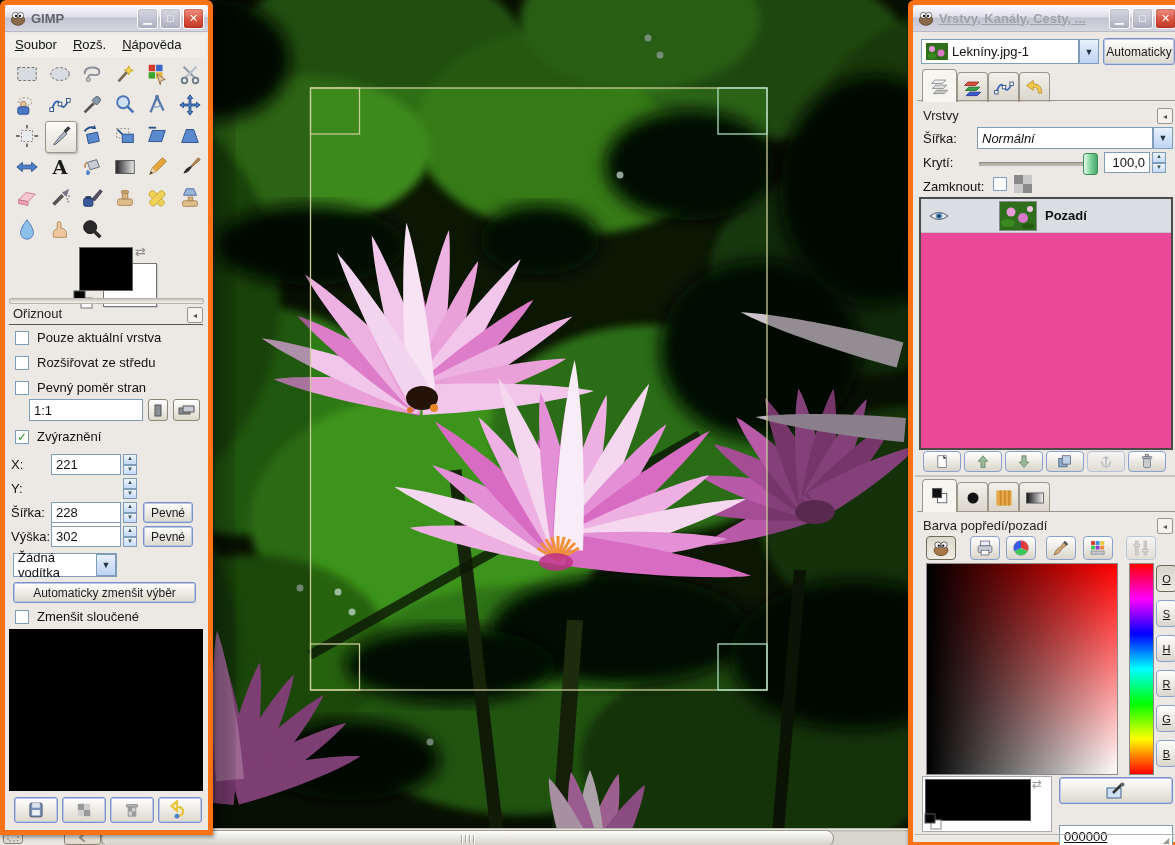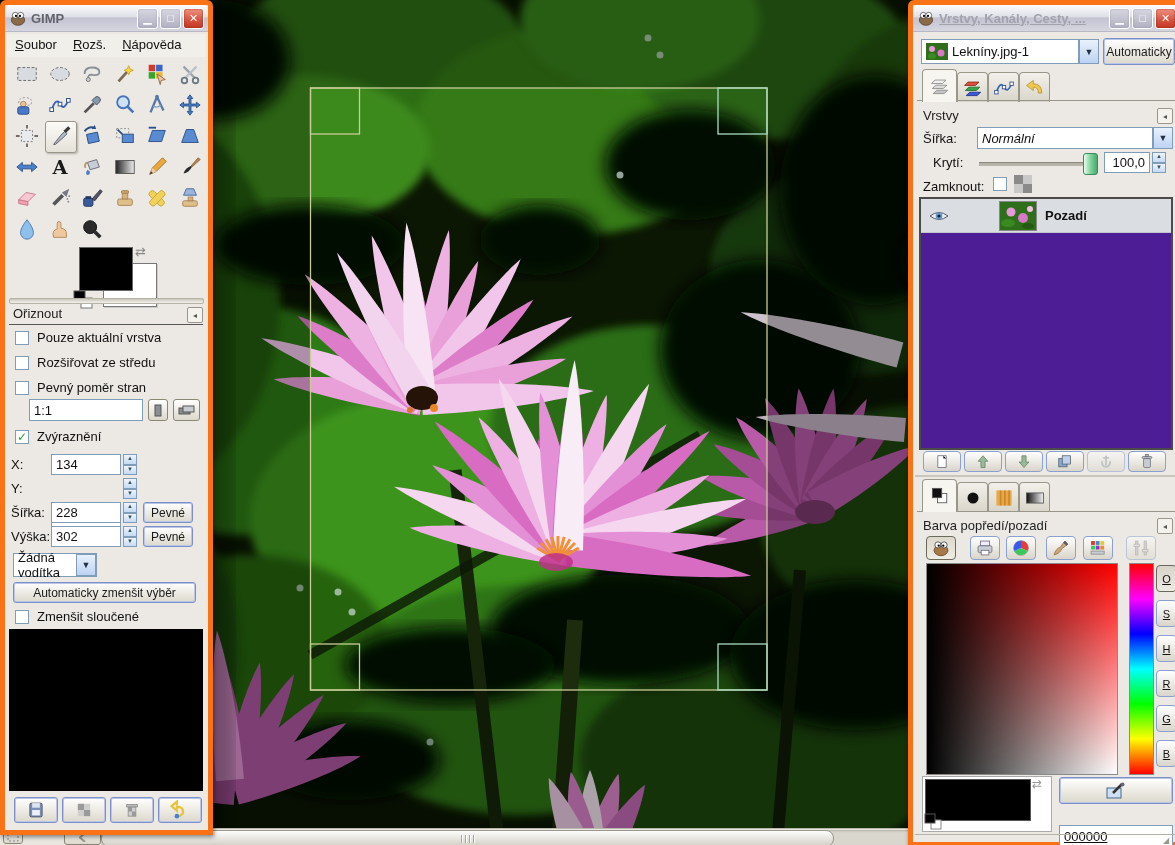--- a/index.html
+++ b/index.html
@@ -573,21 +573,21 @@
     </div>
 
     <div class="chkrow" style="left:10px;top:424px;">
       <div class="chk">✓</div>
       <span class="lbl">Zvýraznění</span>
     </div>
 
     <div id="optfields">
         <div class="abs" style="left: 6px; top: 449px; height: 21px;">
           <span class="abs lbl" style="left:0;top:3px;">X:</span>
-    <div class="abs xpinput" style="left:40px;top:0;width:70px;height:21px;">134</div>
+    <div class="abs xpinput" style="left:40px;top:0;width:70px;height:21px;">221</div>
     <div class="spin abs" style="left:112px;top:0;height:21px;">
             <div>▲</div>
             <div>▼</div>
           </div>
         </div>
         <div class="abs" style="left: 6px; top: 473px; height: 21px;">
           <span class="abs lbl" style="left:0;top:3px;">Y:</span>
     <div class="abs xpinput" style="left:40px;top:0;width:70px;height:21px;margin-top:28px;">57</div>
     <div class="spin abs" style="left:112px;top:0;height:21px;">
             <div>▲</div>
@@ -607,21 +607,21 @@
           <span class="abs lbl" style="left:0;top:3px;">Výška:</span>
     <div class="abs xpinput" style="left:40px;top:0;width:70px;height:21px;">302</div>
     <div class="spin abs" style="left:112px;top:0;height:21px;">
             <div>▲</div>
             <div>▼</div>
           </div>
           <div class="abs xpbtn blue" style="left:132px;top:0;width:50px;height:21px;font-size:12px;">Pevné</div>
         </div>
       </div>
 
-    <div class="abs xpinput" style="left:8px;top:548px;width:84px;height:24px;padding-right:0;">
+    <div class="abs xpinput" style="left:8px;top:548px;width:104px;height:24px;padding-right:0;">
       <span style="flex:1;">Žádná vodítka</span>
       <div class="combo-arrow" style="width:20px;height:22px;">▼</div>
     </div>
 
     <div class="abs xpbtn blue" style="left:8px;top:577px;width:183px;height:21px;font-size:12px;">
       <span>Automaticky zmenšit výběr</span>
     </div>
 
     <div class="chkrow" style="left:10px;top:604px;">
       <div class="chk"></div>
@@ -732,42 +732,42 @@
 
     <div class="abs hdr" style="left:10px;top:103px;">Vrstvy</div>
     <div class="abs collapse" style="left:244px;top:103px;">◂</div>
 
     <div class="abs lbl" style="left:10px;top:126px;">Šířka:</div>
     <div class="abs xpinput" style="left:64px;top:122px;width:176px;height:22px;">
       <span style="flex:1;font-style:italic;">Normální</span>
     </div>
     <div class="combo-arrow abs" style="left:240px;top:122px;width:20px;height:22px;">▼</div>
 
-    <div class="abs lbl" style="left:20px;top:150px;text-align:right;">Krytí:</div>
+    <div class="abs lbl" style="left:10px;top:150px;text-align:right;">Krytí:</div>
     <div class="abs" style="left:66px;top:157px;width:108px;height:4px;background:#b8b5aa;box-shadow:inset 0 1px 1px #8a8780;"></div>
     <div class="abs" style="left:170px;top:148px;width:13px;height:20px;border:1px solid #3a8a5a;border-radius:3px;background:linear-gradient(to right,#e8fced,#7fd49b 50%,#4aa871);"></div>
     <div class="abs xpinput" style="left:191px;top:147px;width:46px;height:21px;justify-content:flex-end;">
       <span>100,0</span>
     </div>
     <div class="spin abs" style="left:239px;top:147px;height:21px;">
         <div>▲</div>
         <div>▼</div>
       </div>
 
     <div class="abs lbl" style="left:10px;top:174px;">Zamknout:</div>
     <div class="chk abs" style="left:80px;top:172px;"></div>
     <div class="abs" style="left:101px;top:170px;">
       <svg width="18" height="18">
           <rect width="18" height="18" fill="#c8c8c8"></rect>
           <rect width="9" height="9" fill="#8a8a8a"></rect>
           <rect x="9" y="9" width="9" height="9" fill="#8a8a8a"></rect>
         </svg>
     </div>
 
-    <div class="abs" style="left:6px;top:192px;width:254px;height:253px;background:#4c1d95;border:2px solid #4a4a48;box-sizing:border-box;">
+    <div class="abs" style="left:6px;top:192px;width:254px;height:253px;background:#ec4899;border:2px solid #4a4a48;box-sizing:border-box;">
       <div style="height:33px;background:#dadde1;display:flex;align-items:center;border-bottom:1px solid #c2c5c9;">
         <span style="margin:0 10px 0 8px;display:flex;">
           <svg width="20" height="14">
               <path d="M1 7 Q10 0 19 7 Q10 14 1 7 Z" fill="#e8f0f6" stroke="#556"></path>
               <circle cx="10" cy="7" r="3.4" fill="#6a9ac8"></circle>
               <circle cx="10" cy="7" r="1.6" fill="#123"></circle>
             </svg>
         </span>
         <span style="margin-left:40px;display:flex;border:1px solid #888;">
           <svg width="36" height="28">

